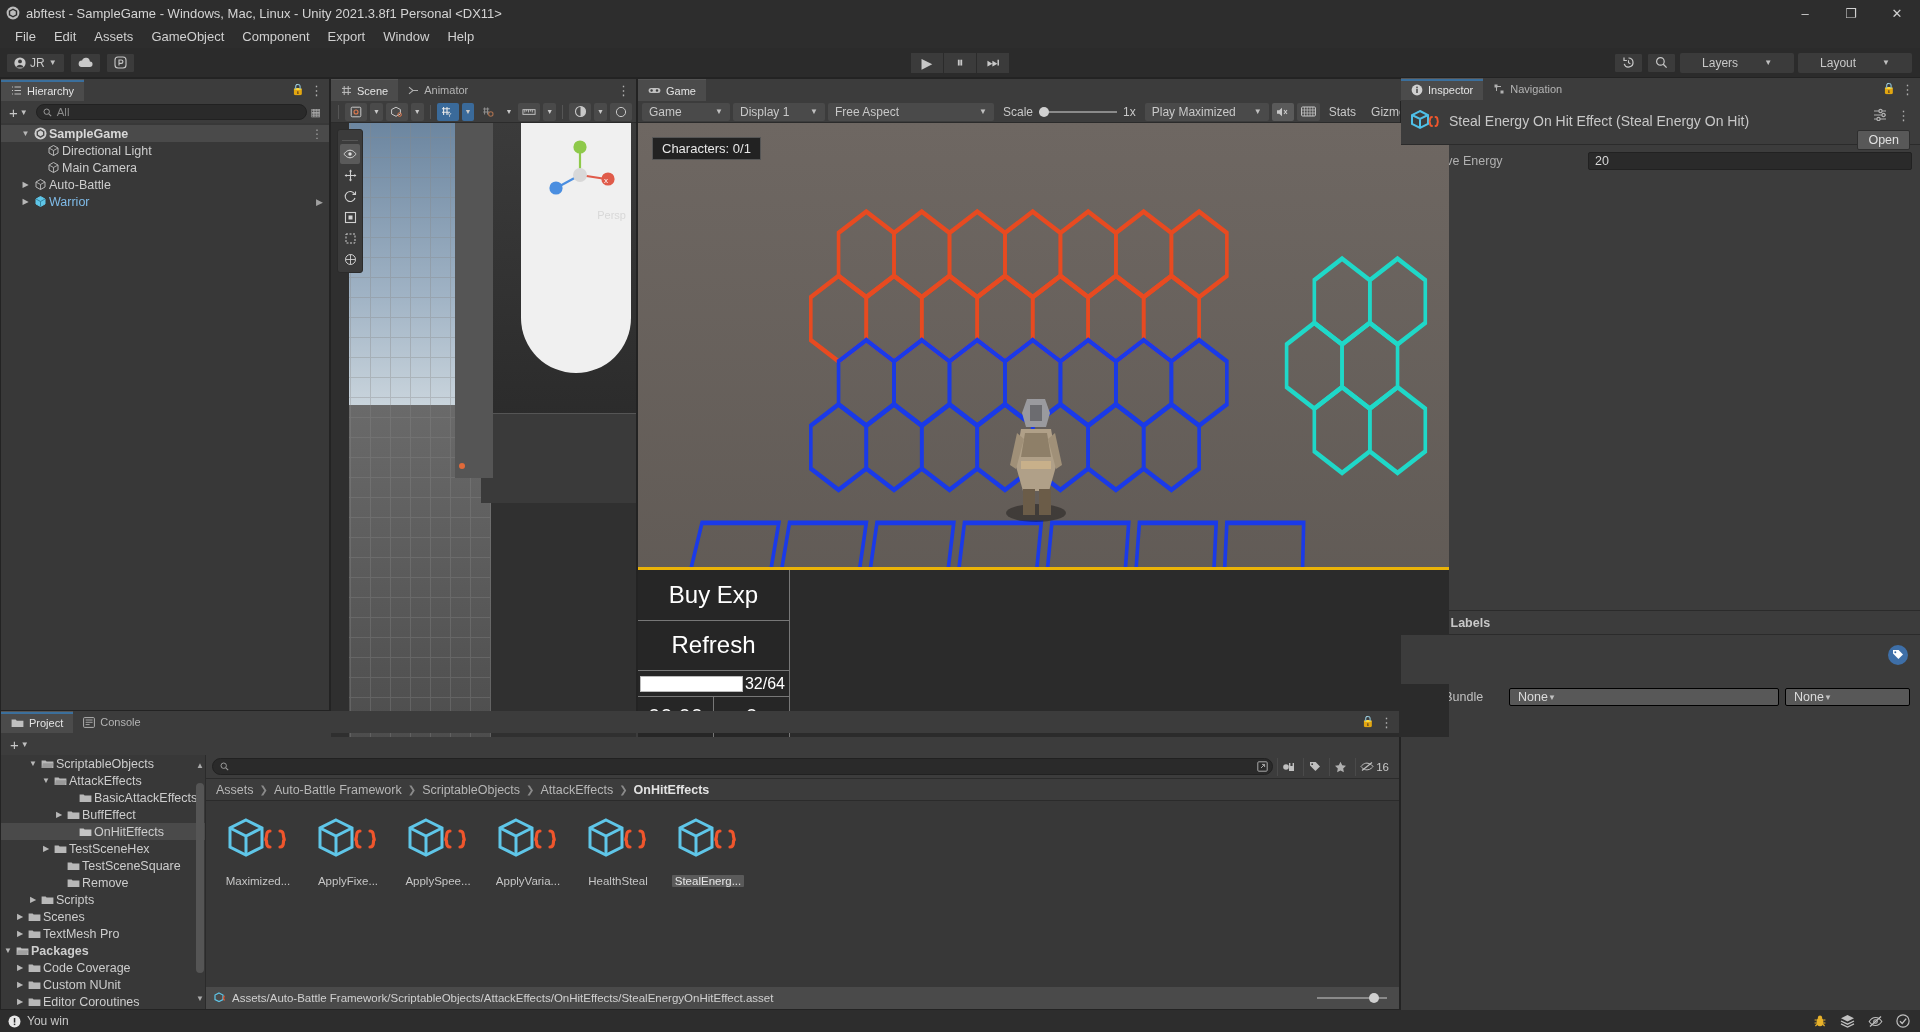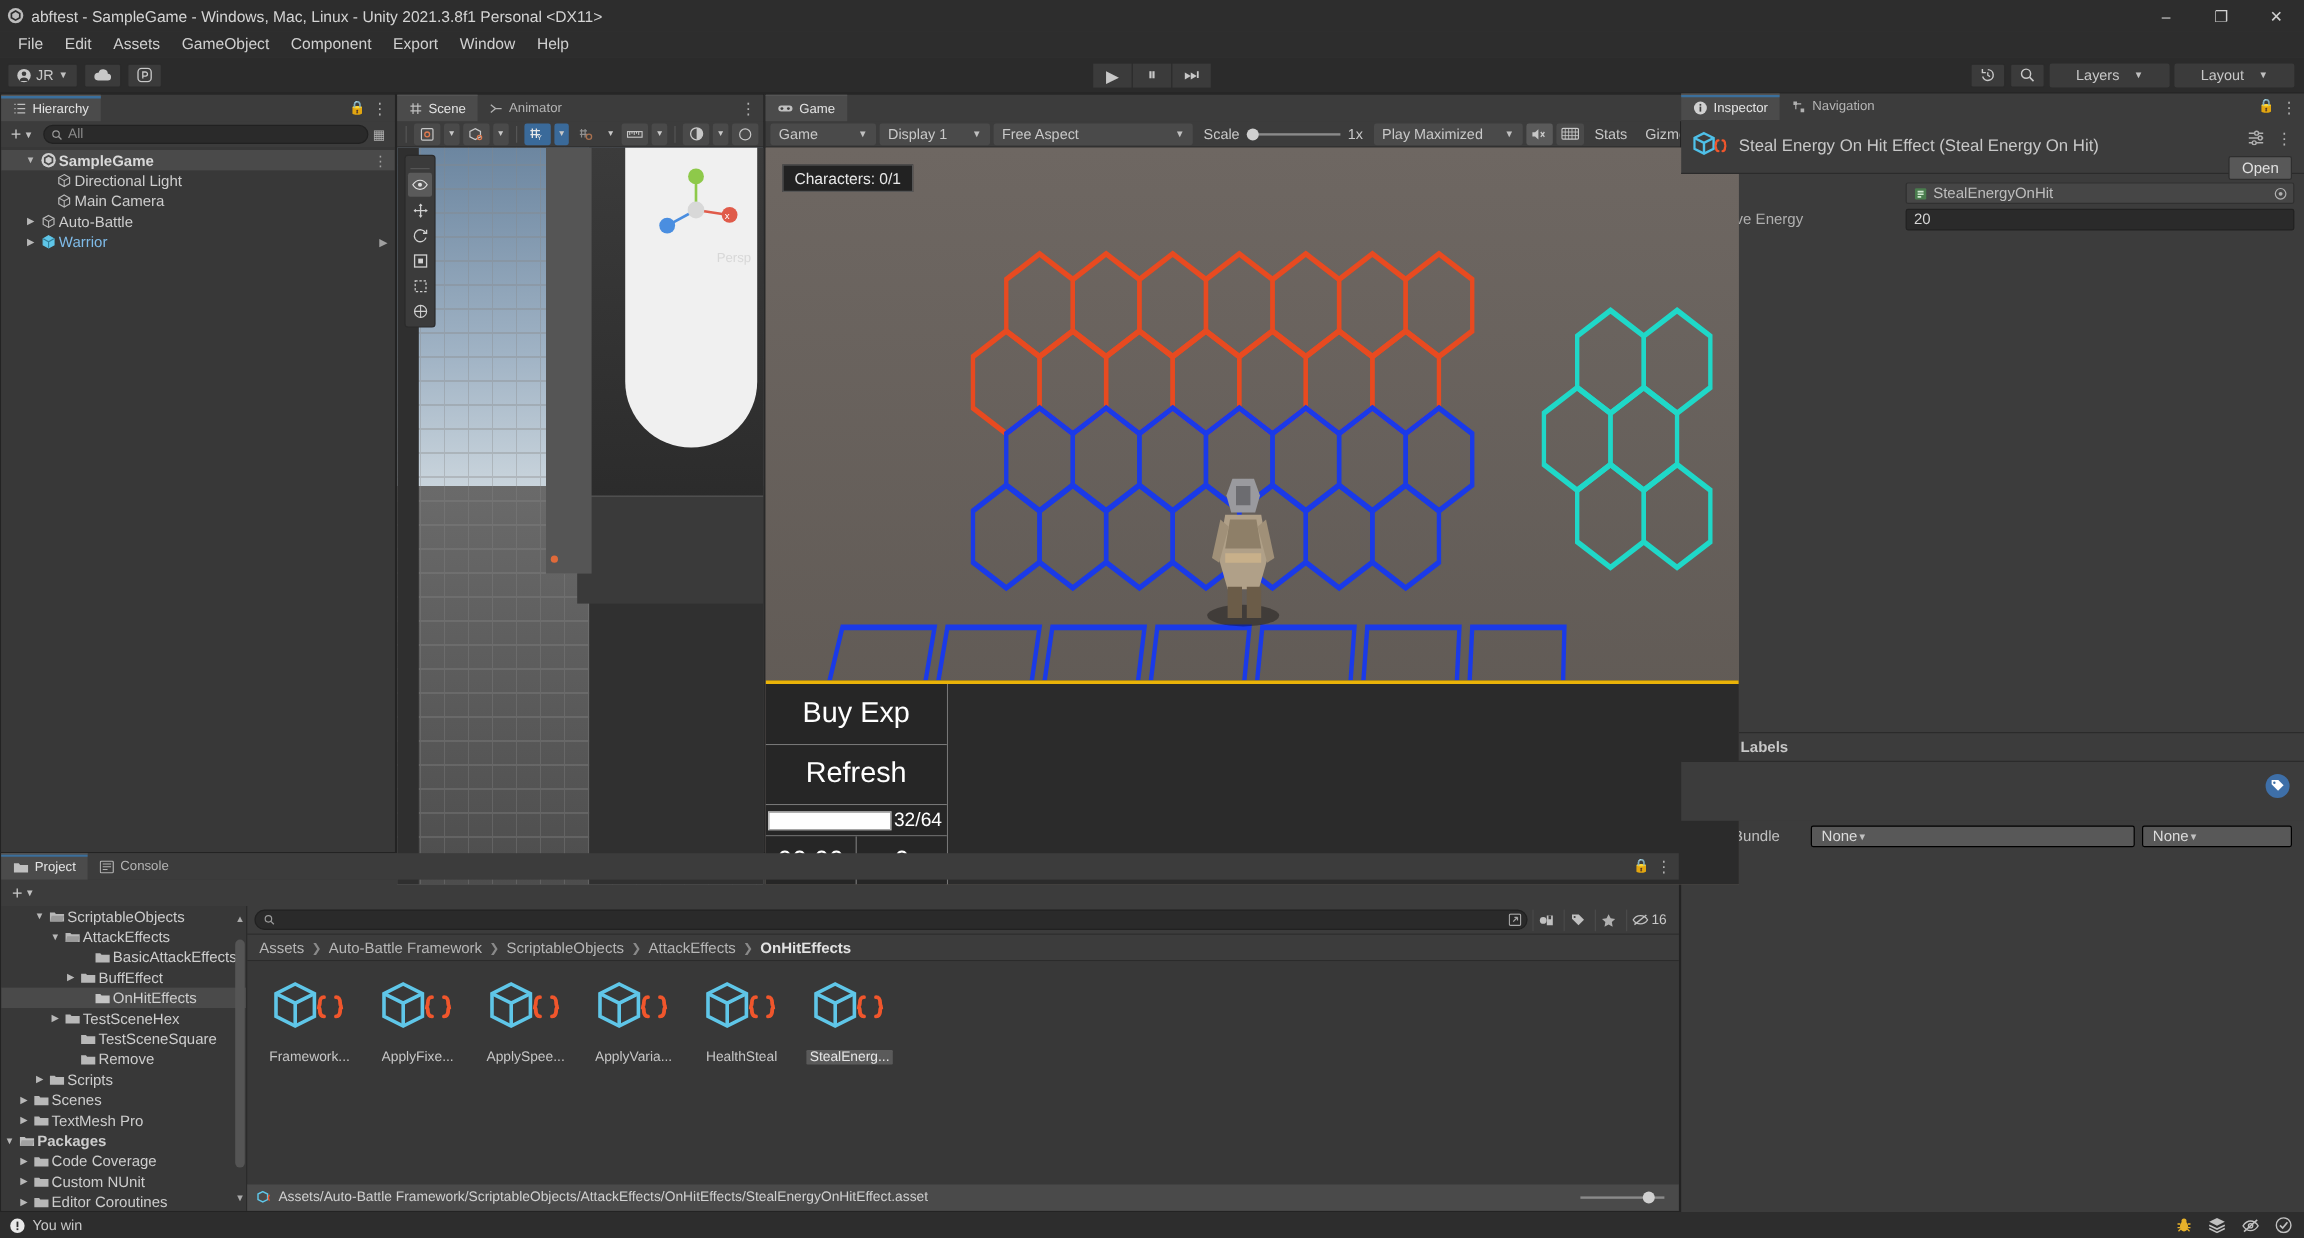--- a/index.html
+++ b/index.html
@@ -36,21 +36,21 @@
   .tbtn {
     height:20px; background:#3b3b3b; border:1px solid #2b2b2b; border-radius:2px;
     display:flex; align-items:center; justify-content:center; gap:4px;
     padding:0 7px; font-size:12px; color:#c8c8c8; margin-right:5px;
   }
   .play-group { position:absolute; left:50%; transform:translateX(-50%); display:flex; gap:1px; }
   .pbtn { width:32px; height:20px; background:#3b3b3b; display:flex; align-items:center; justify-content:center; color:#c8c8c8; }
   .right-group { position:absolute; right:8px; display:flex; align-items:center; gap:4px; }
   .dropdown-tb {
     height:20px; background:#3b3b3b; border-radius:2px; display:flex; align-items:center;
-    padding:0 22px; font-size:12px; color:#c8c8c8; gap:12px; min-width:78px;
+    padding:0 22px; font-size:12px; color:#c8c8c8; gap:26px; min-width:78px;
     justify-content:space-between;
   }
 
   
   .body { flex:1; display:flex; min-height:0; }
   .col-left { width:330px; display:flex; flex-direction:column; min-width:0; }
   .col-mid  { flex:1; display:flex; flex-direction:column; min-width:0; }
   .col-right{ width:520px; display:flex; flex-direction:column; min-width:0; background:#3c3c3c; border-left:1px solid #232323;}
 
   
@@ -789,38 +789,20 @@
                 <circle cx="5.5" cy="11" r="1.6" fill="none" stroke="#b0b0b0" stroke-width="1.2"></circle>
               </svg>
           </span>
           <span>⋮</span>
         </div>
         <div class="open-btn">Open</div>
       </div>
 
       <div class="insp-body">
         <div class="field-row">
-          <span class="field-label dim">Script</span>
-          <span class="field-obj">
-            <span>
-              <svg width="11" height="11" viewBox="0 0 11 11">
-                  <rect x="0.8" y="0.8" width="9.4" height="9.4" rx="1" fill="#4a7c4e"></rect>
-                  <path d="M3 3h5v1.4H3zM3 5.2h5v1.4H3zM3 7.4h3v1.3H3z" fill="#cfe8cf"></path>
-                </svg>
-            </span>
-            <span>StealEnergyOnHit</span>
-            <span class="pick">
-              <svg width="11" height="11" viewBox="0 0 11 11">
-                  <circle cx="5.5" cy="5.5" r="4.4" fill="none" stroke="#b0b0b0" stroke-width="1"></circle>
-                  <circle cx="5.5" cy="5.5" r="1.6" fill="#b0b0b0"></circle>
-                </svg>
-            </span>
-          </span>
-        </div>
-        <div class="field-row">
           <span class="field-label">Remove Energy</span>
           <span class="field-input">20</span>
         </div>
       </div>
 
       <div class="insp-spacer"></div>
 
       <div class="asset-labels-hdr">Asset Labels</div>
       <div class="asset-labels-body">
         <div class="label-tag">
@@ -1096,21 +1078,21 @@
           <div class="asset-grid">
             <div class="asset">
               <span>
                 <svg width="60" height="56" viewBox="0 0 60 56">
                     <path d="M18 5 L34 13 L34 32 L18 40 L2 32 L2 13 Z" fill="none" stroke="#5fc6e8" stroke-width="3"></path>
                     <path d="M2 13 L18 21 L34 13 M18 21 L18 40" fill="none" stroke="#5fc6e8" stroke-width="3"></path>
                     <path d="M42 16c-3.5 0-3.5 3-3.5 5.5s-2 2.5-2 2.5 2 .6 2 2.5 0 5.5 3.5 5.5" fill="none" stroke="#f0562c" stroke-width="3.2" stroke-linecap="round"></path>
                     <path d="M52 16c3.5 0 3.5 3 3.5 5.5s2 2.5 2 2.5-2 .6-2 2.5 0 5.5-3.5 5.5" fill="none" stroke="#f0562c" stroke-width="3.2" stroke-linecap="round"></path>
                   </svg>
               </span>
-              <span class="asset-name">Framework...</span>
+              <span class="asset-name">Maximized...</span>
             </div>
             <div class="asset">
               <span>
                 <svg width="60" height="56" viewBox="0 0 60 56">
                     <path d="M18 5 L34 13 L34 32 L18 40 L2 32 L2 13 Z" fill="none" stroke="#5fc6e8" stroke-width="3"></path>
                     <path d="M2 13 L18 21 L34 13 M18 21 L18 40" fill="none" stroke="#5fc6e8" stroke-width="3"></path>
                     <path d="M42 16c-3.5 0-3.5 3-3.5 5.5s-2 2.5-2 2.5 2 .6 2 2.5 0 5.5 3.5 5.5" fill="none" stroke="#f0562c" stroke-width="3.2" stroke-linecap="round"></path>
                     <path d="M52 16c3.5 0 3.5 3 3.5 5.5s2 2.5 2 2.5-2 .6-2 2.5 0 5.5-3.5 5.5" fill="none" stroke="#f0562c" stroke-width="3.2" stroke-linecap="round"></path>
                   </svg>
               </span>

